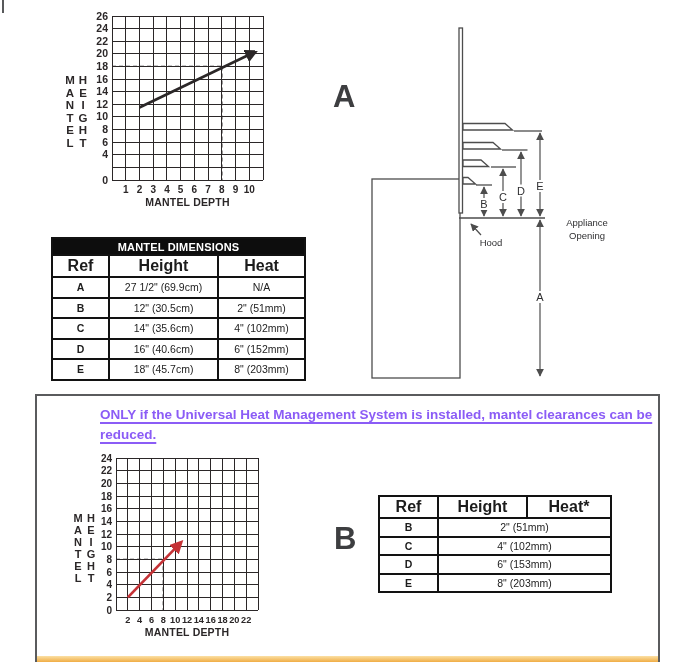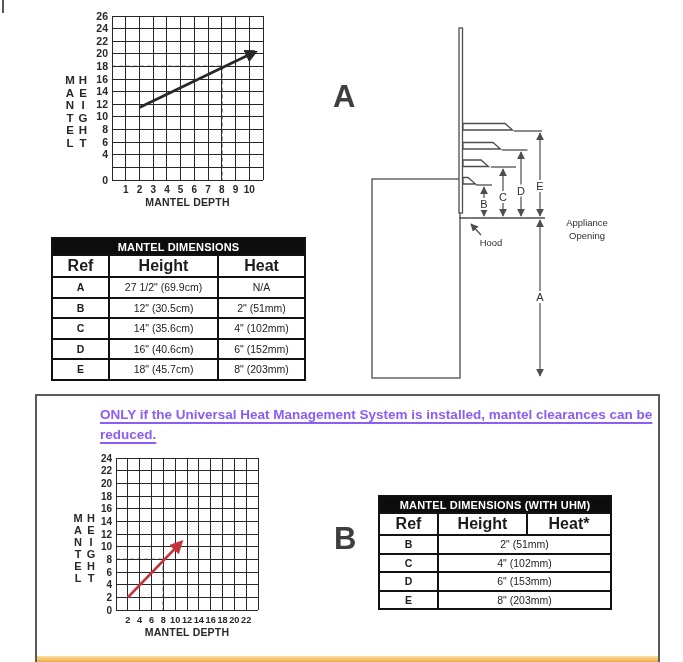--- a/index.html
+++ b/index.html
@@ -321,23 +321,20 @@
 
   <div class="abs figure-letter" style="left:334px;top:523px;">B</div>
 
   <table id="table-b" class="dim-table" style="left:378px;top:495px;width:232px;">
     <colgroup>
         <col style="width:59px">
         <col style="width:89px">
         <col style="width:84px">
       </colgroup>
     <thead>
-      <tr class="title-row">
-        <th colspan="3">MANTEL DIMENSIONS (WITH UHM)</th>
-      </tr>
       <tr class="head-row">
         <th>Ref</th>
         <th>Height</th>
         <th>Heat*</th>
       </tr>
     </thead>
     <tbody>
         <tr>
           <td>B</td>
           <td colspan="2">2" (51mm)</td>

